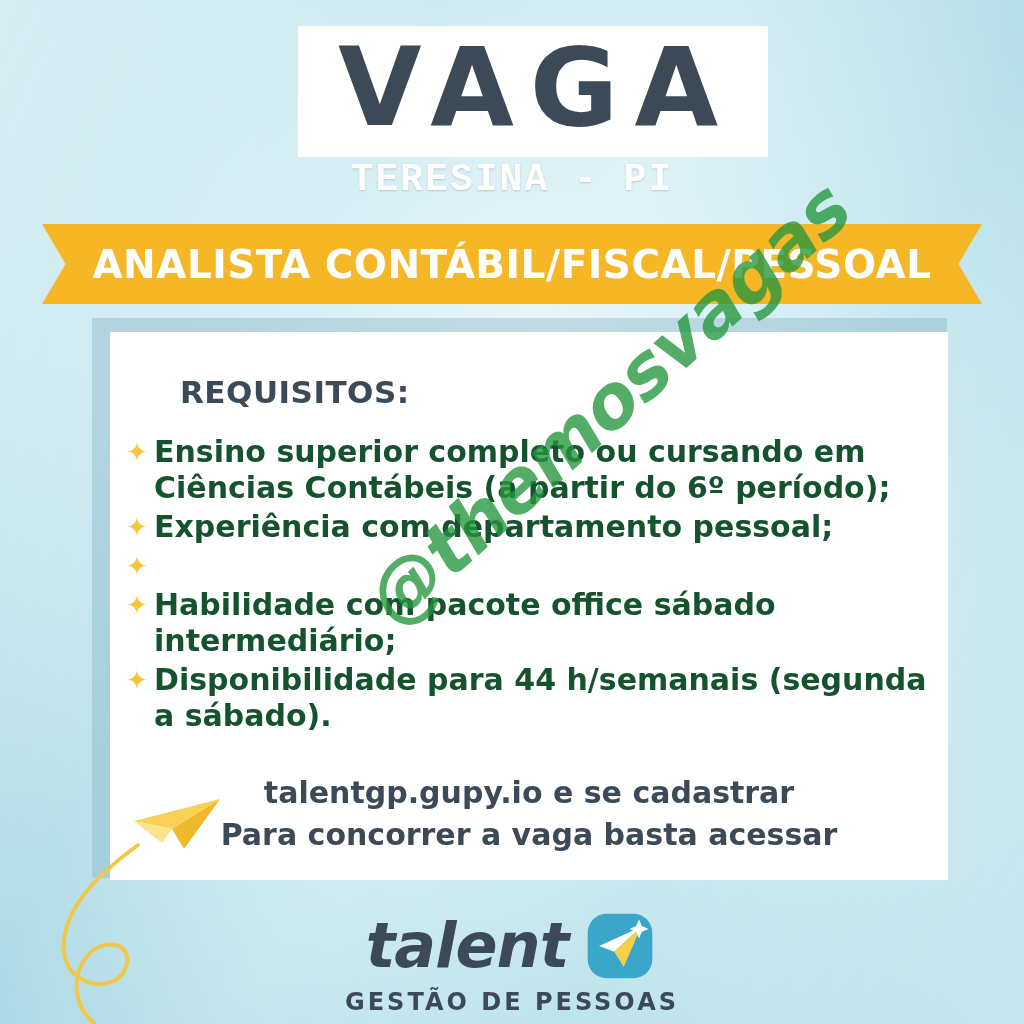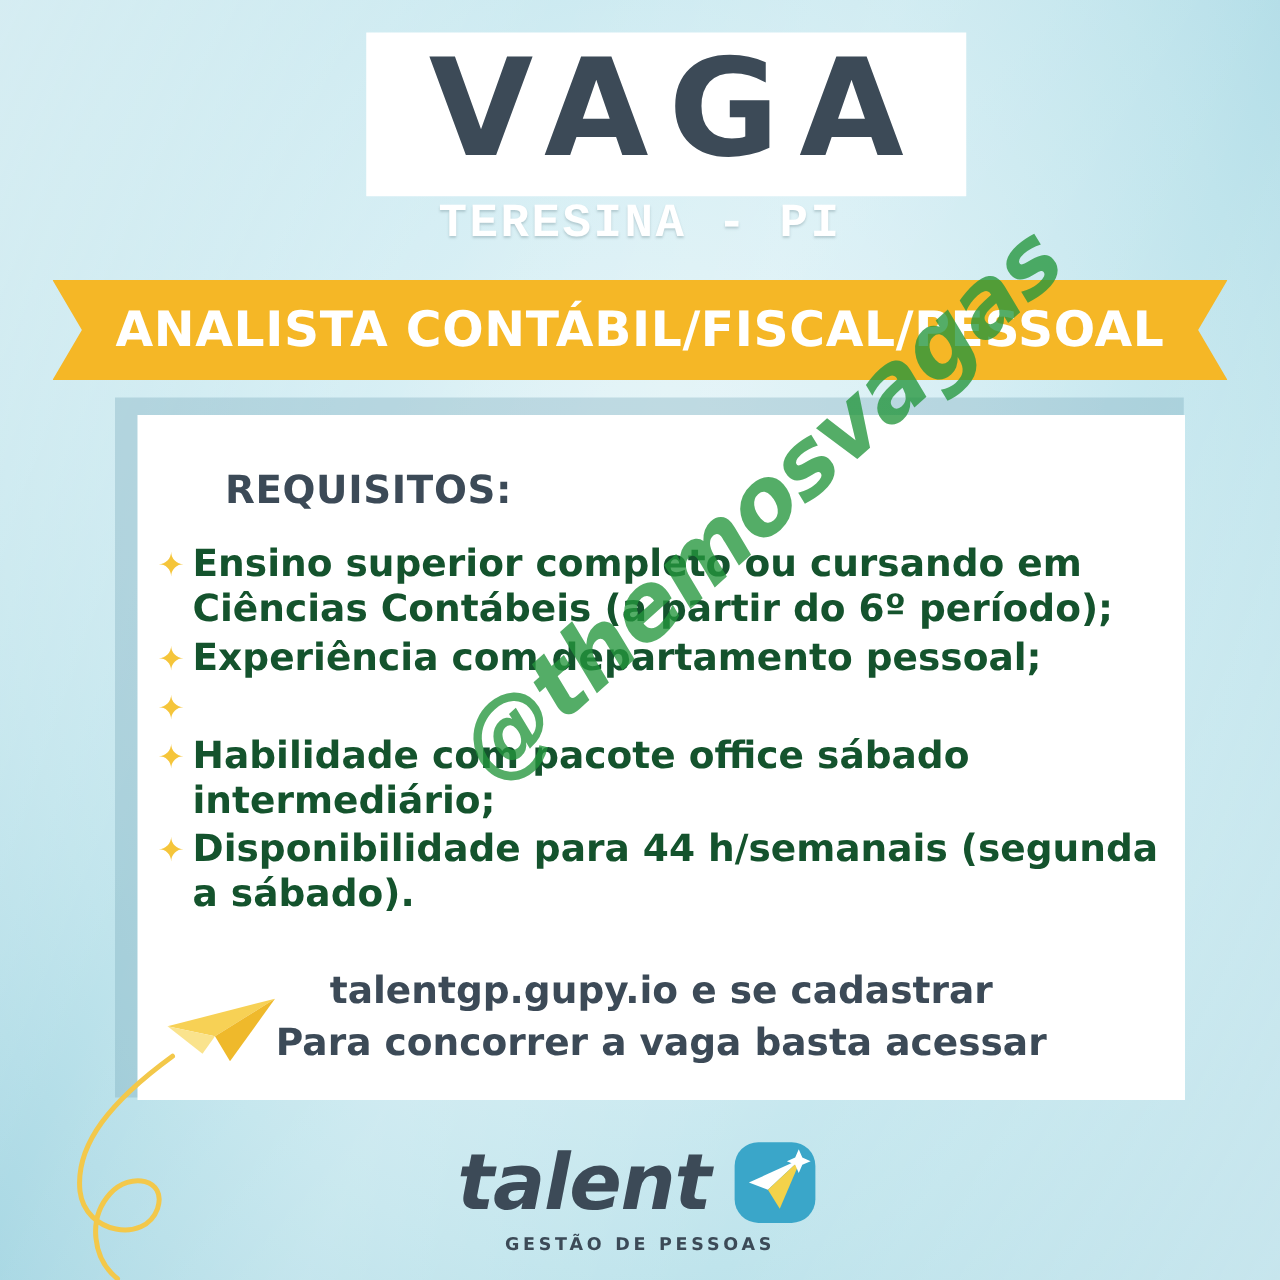--- a/index.html
+++ b/index.html
@@ -33,21 +33,21 @@
   .vaga-wrap {
     position: absolute;
     top: 26px;
     left: 0;
     width: 100%;
     text-align: center;
   }
   .vaga-box {
     display: inline-block;
     background: #ffffff;
-    padding: 4px 34px 10px 36px;
+    padding: 4px 34px 10px 26px;
     margin-left: 42px;
   }
   .vaga-text {
     font-family: "DejaVu Sans", sans-serif;
     font-weight: bold;
     font-size: 108px;
     letter-spacing: 16px;
     color: #3c4a57;
     line-height: 1.08;
     display: block;
@@ -211,21 +211,21 @@
     font-style: italic;
   }
   .logo-mark {
     width: 76px;
     height: 76px;
   }
   .logo-sub {
     margin-top: 4px;
     font-family: "DejaVu Sans", sans-serif;
     font-weight: bold;
-    font-size: 14px;
+    font-size: 24px;
     letter-spacing: 3px;
     color: #3c4a57;
   }
 </style>
 </head>
 <body>
 
 <div class="poster">
 
   <div class="vaga-wrap">

